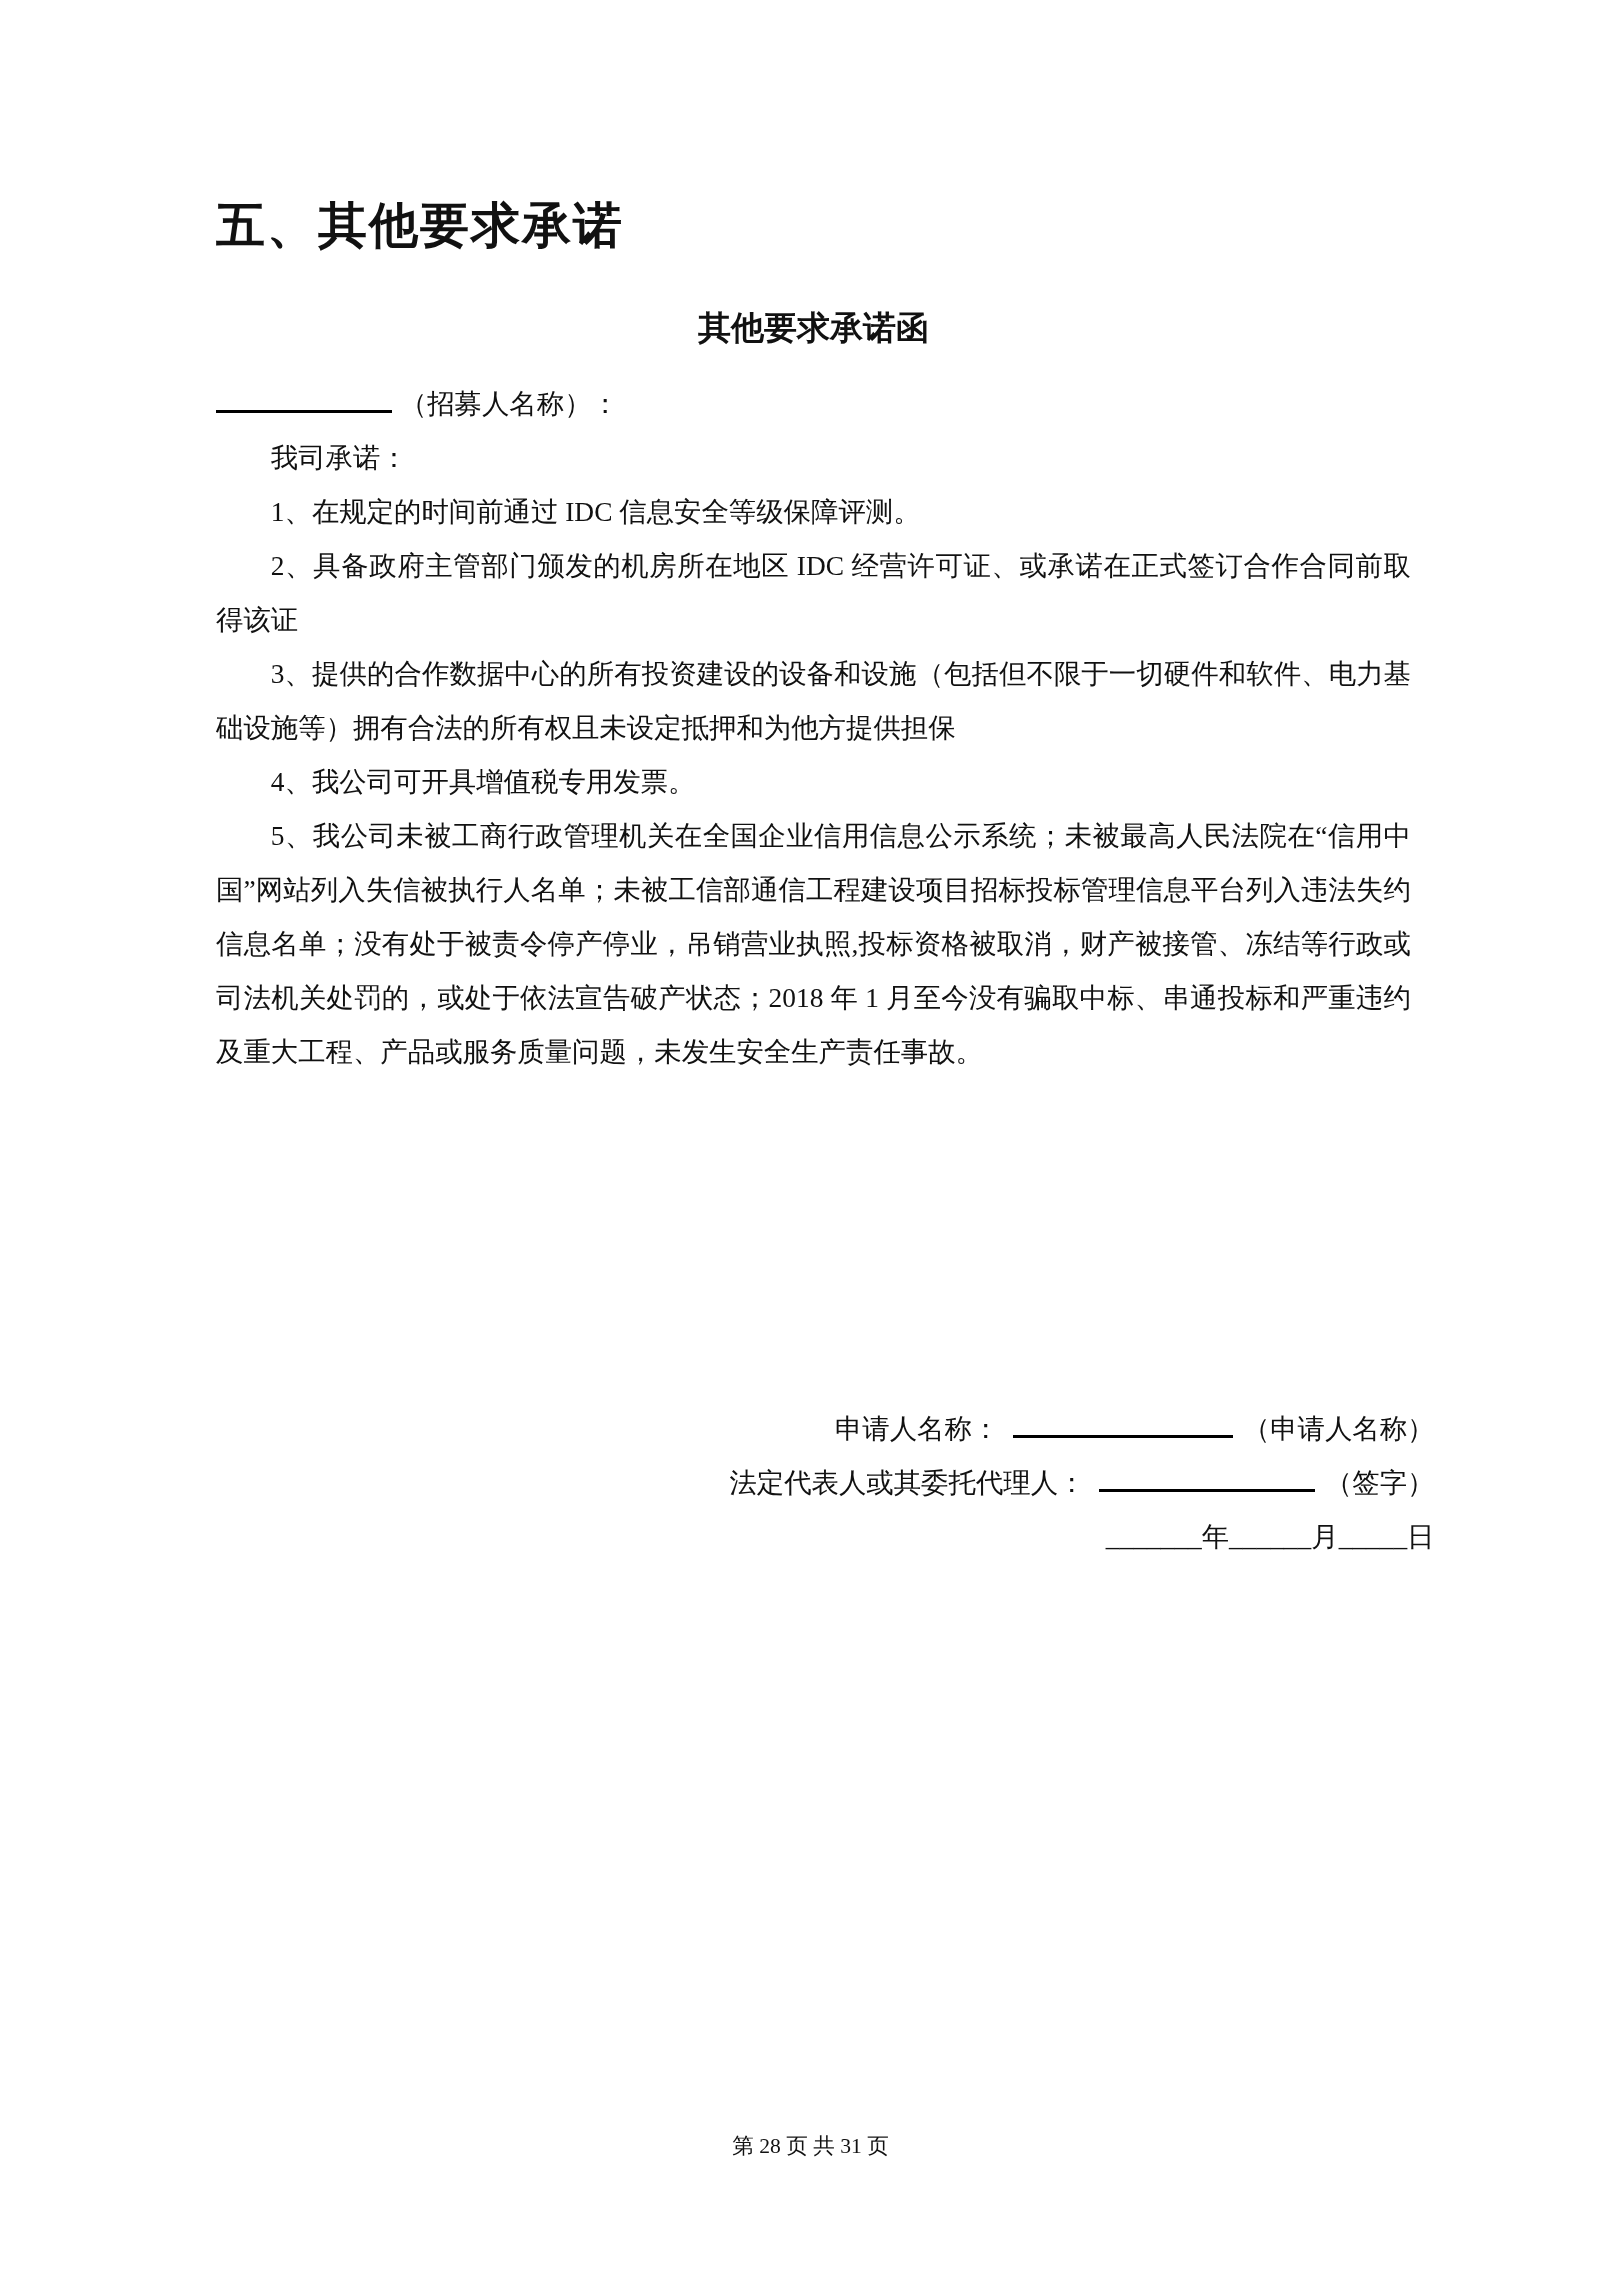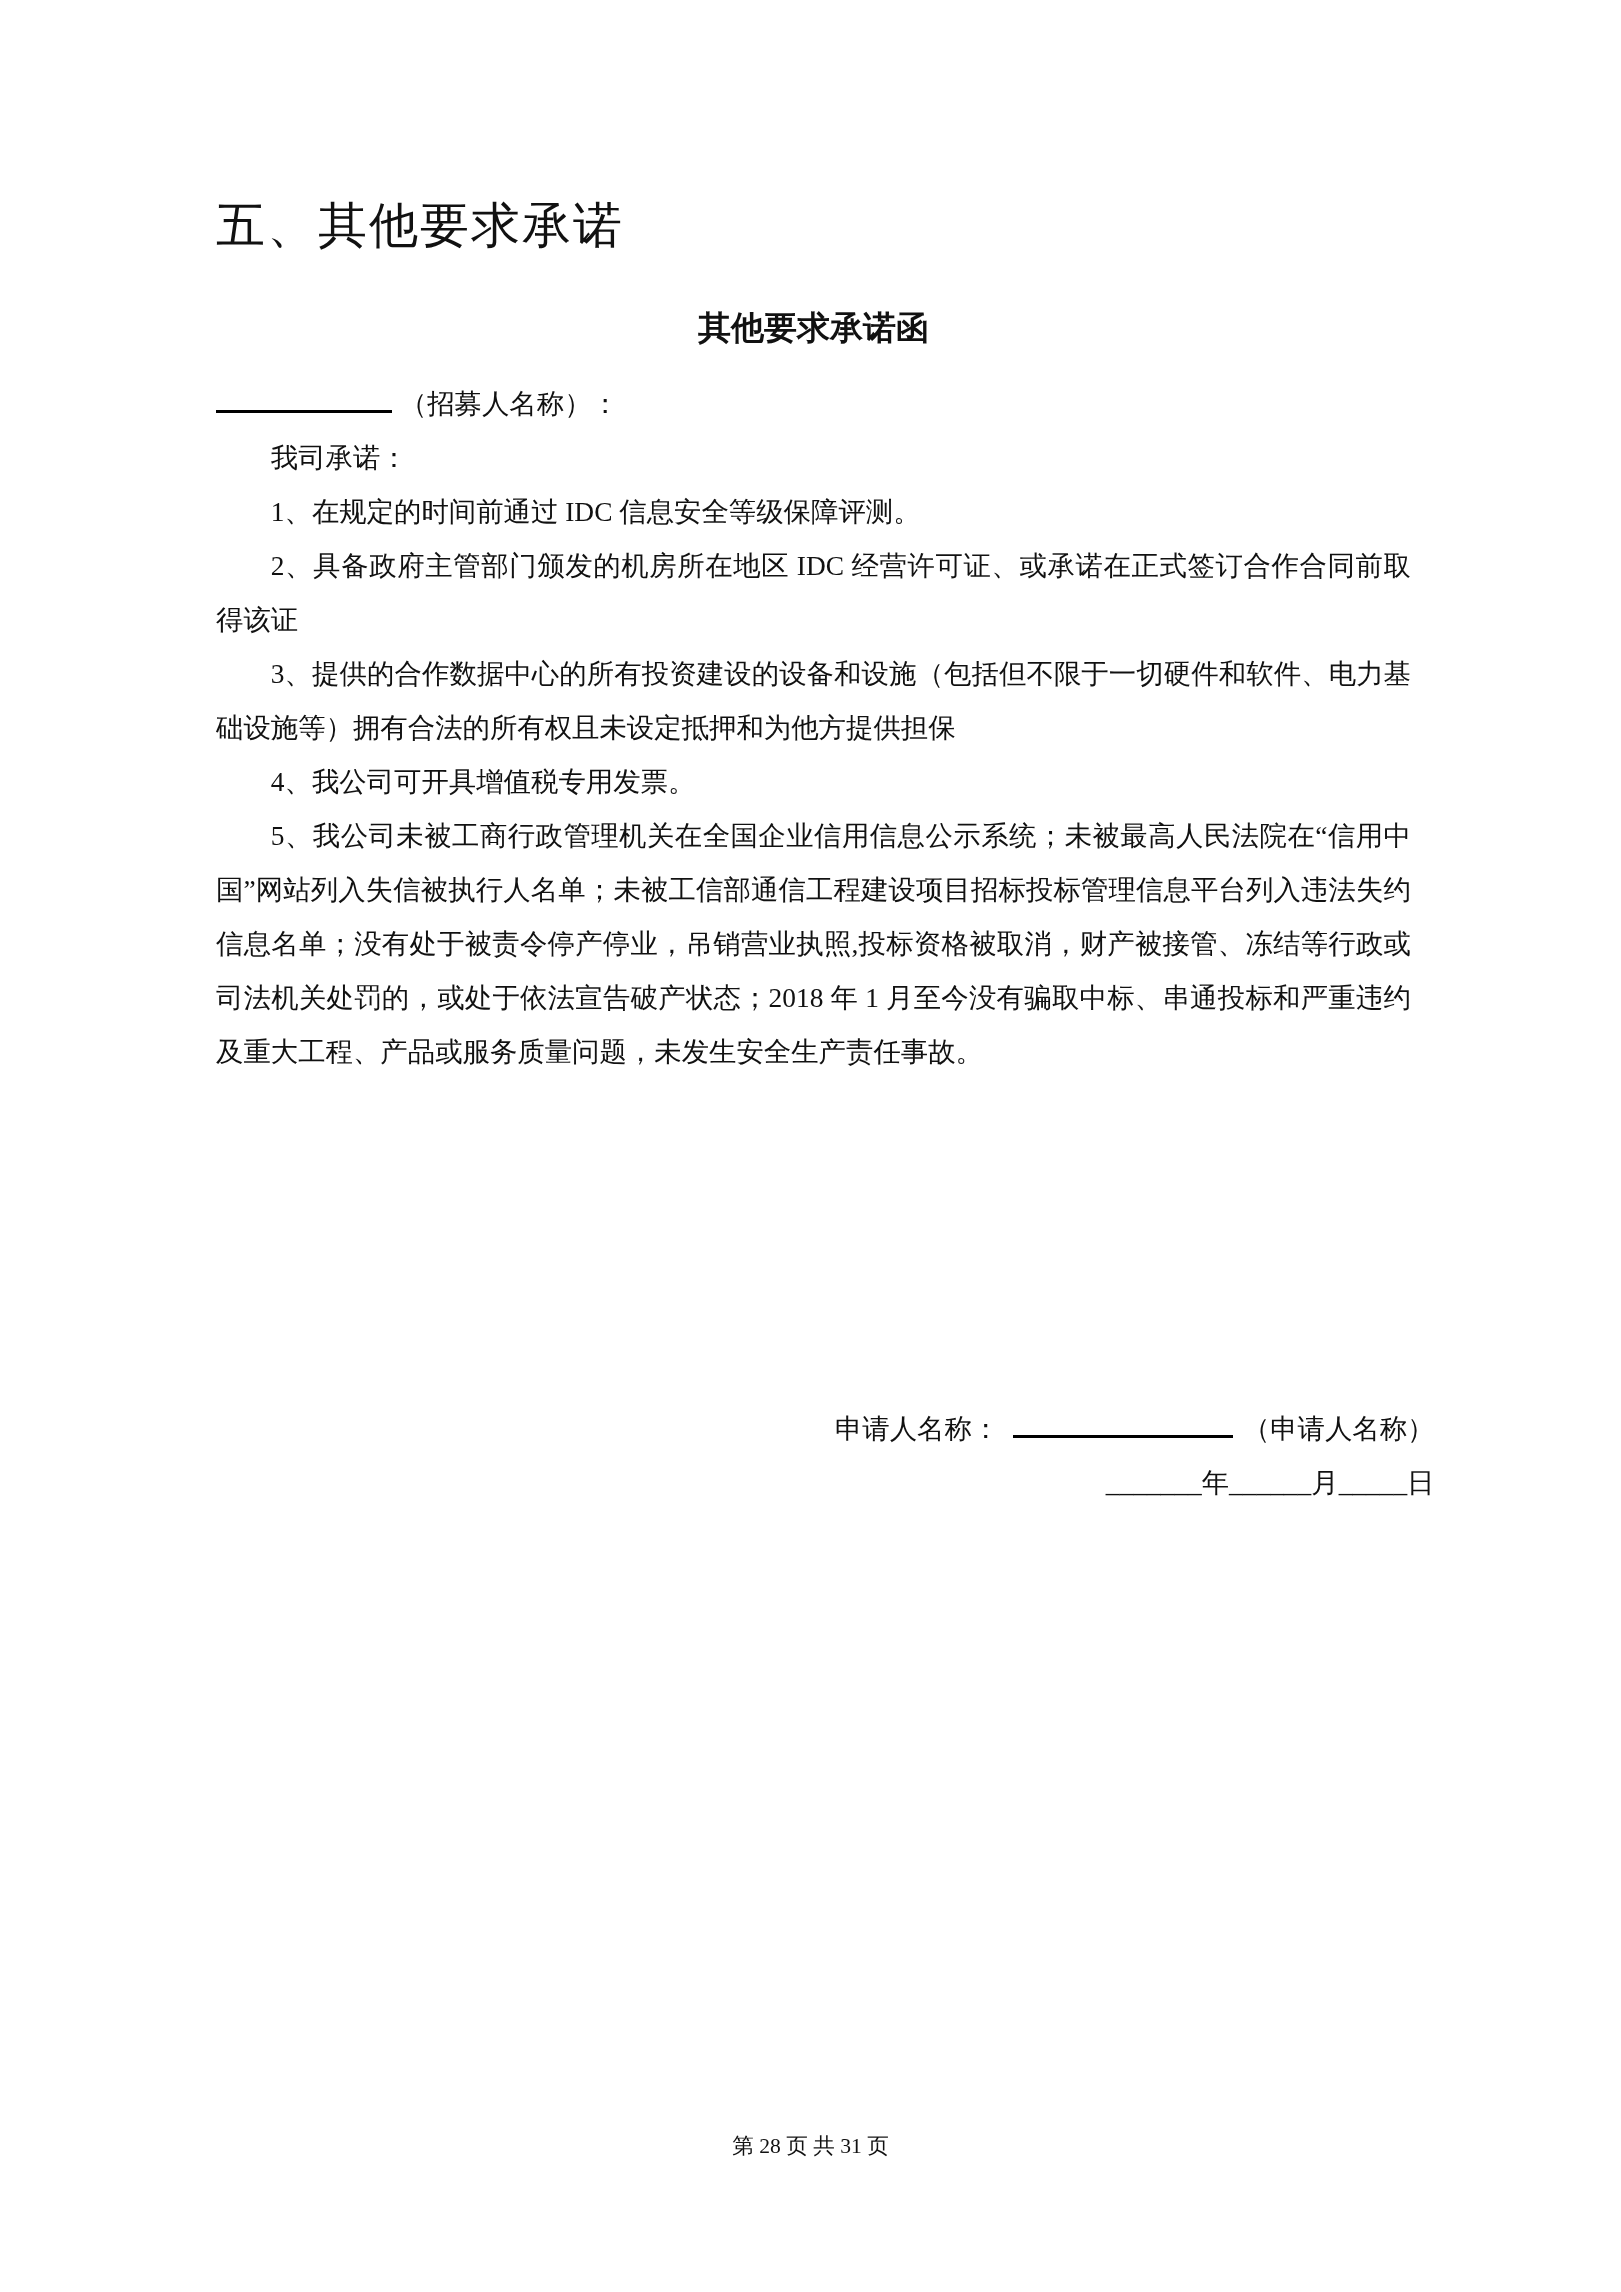--- a/index.html
+++ b/index.html
@@ -18,21 +18,21 @@
     box-sizing: border-box;
     overflow: hidden;
   }
   .content {
     padding: 196px 210px 0 216px;
   }
   .section-title {
     margin: 0 0 54px 0;
     font-size: 49px;
     line-height: 59px;
-    font-weight: 400;
+    font-weight: 700;
     letter-spacing: 2px;
   }
   .letter-title {
     margin: 0 0 29px 0;
     font-size: 33px;
     line-height: 39px;
     font-weight: 700;
     text-align: center;
   }
   .body-para {
@@ -110,20 +110,23 @@
     <p class="body-para indent">4、我公司可开具增值税专用发票。</p>
 
     <p class="body-para indent">5、我公司未被工商行政管理机关在全国企业信用信息公示系统；未被最高人民法院在“信用中国”网站列入失信被执行人名单；未被工信部通信工程建设项目招标投标管理信息平台列入违法失约信息名单；没有处于被责令停产停业，吊销营业执照,投标资格被取消，财产被接管、冻结等行政或司法机关处罚的，或处于依法宣告破产状态；2018 年 1 月至今没有骗取中标、串通投标和严重违约及重大工程、产品或服务质量问题，未发生安全生产责任事故。</p>
 
     <div class="spacer"></div>
 
     <div class="signature">
       <p class="sig-line">
         <span>申请人名称：</span><span class="sig-blank applicant"></span><span>（申请人名称）</span>
       </p>
+      <p class="sig-line">
+        <span>法定代表人或其委托代理人：</span><span class="sig-blank legalrep"></span><span>（签字）</span>
+      </p>
       <p class="sig-line">_______年______月_____日</p>
     </div>
 
   </div>
 
   <div class="footer">第 28 页 共 31 页</div>
 </div>
 
 
 </body></html>

